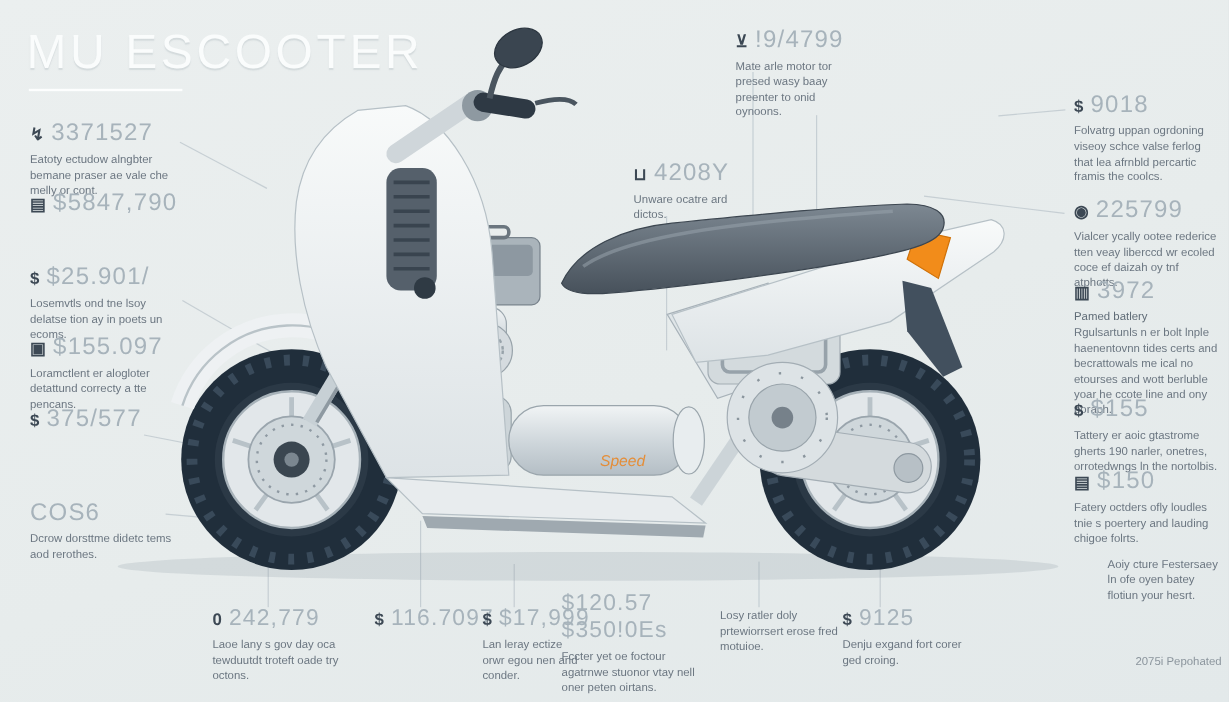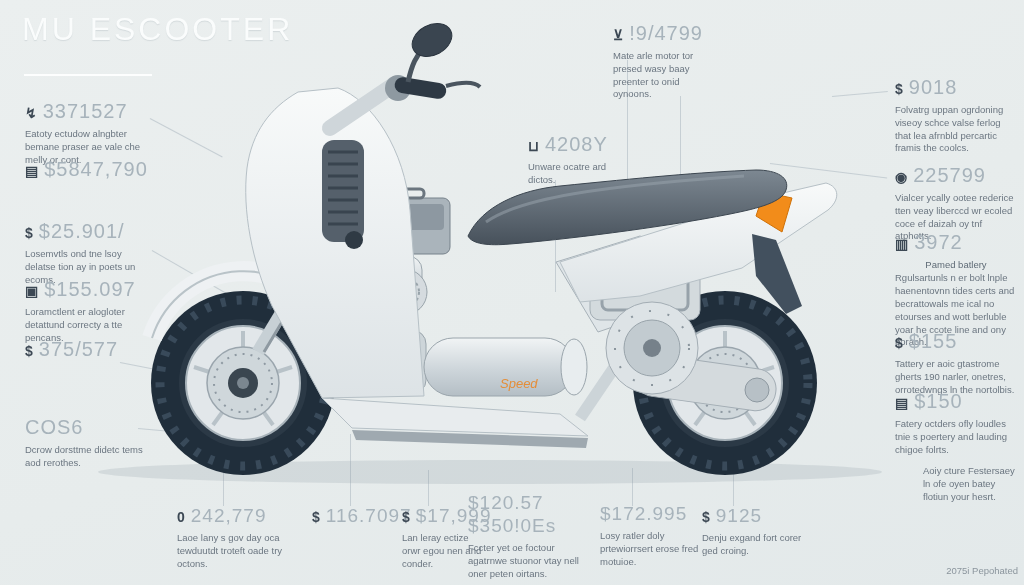--- a/index.html
+++ b/index.html
@@ -3,41 +3,41 @@
 <meta charset="utf-8">
 <style>
   * { margin:0; padding:0; box-sizing:border-box; }
   html,body { background:#dfe4e6; }
   .stage {
     position:relative; width:1024px; height:585px; overflow:hidden;
     background:linear-gradient(160deg,#ebefef 0%,#e7ecec 55%,#e3e9ea 100%);
     font-family:"Liberation Sans", sans-serif;
   }
   .page-title {
-    position:absolute; left:22px; top:11px;
-    font-size:32px; font-weight:400; letter-spacing:3px;
+    position:absolute; left:22px; top:22px;
+    font-size:40px; font-weight:400; letter-spacing:3px;
     color:#fafcfc; text-shadow:0 1px 1px rgba(170,180,186,.35);
     white-space:nowrap;
   }
   .title-underline {
     position:absolute; left:24px; top:74px; width:128px; height:2px;
     background:rgba(255,255,255,.9);
   }
   .callout { position:absolute; }
   .co-num {
     display:flex; align-items:baseline; gap:6px;
     font-size:20px; letter-spacing:1px; color:#a7b3bb; white-space:nowrap;
   }
   .co-num.small { font-size:19px; }
   .co-icon { font-size:14px; font-weight:bold; color:#3c4854; letter-spacing:0; }
-  .co-head { font-size:9.5px; color:#5f6b76; margin-top:5px; line-height:1.3;text-align:center; }
+  .co-head { font-size:9.5px; color:#5f6b76; margin-top:5px; line-height:1.3; }
   .co-desc { font-size:9.5px; color:#6b7681; margin-top:5px; line-height:1.35; }
   .co-sub  { font-size:9.5px; color:#6b7681; margin-top:9px; margin-left:28px; line-height:1.35; }
   .watermark {
-    position:absolute; left:900px; top:565px; width:118px;
+    position:absolute; left:900px; top:546px; width:118px;
     font-size:9.5px; color:#8b959d; text-align:right;
   }
   .vline, .dline { position:absolute; background:#b4bfc6; opacity:.65; }
   .vline { width:1px; }
   .dline { height:1px; transform-origin:left center; }
   svg.scooter { position:absolute; left:0; top:0; z-index:2; pointer-events:none; }
   .lines { z-index:1; }
   .callout, .page-title, .title-underline, .watermark { z-index:3; }
 </style>
 </head>
@@ -328,23 +328,20 @@
   <div class="callout" style="left:468px;top:492px;width:118px">
     <div class="co-num small">
         <span>$120.57</span>
       </div>
     <div class="co-num small" style="margin-top:1px">
         <span>$350!0Es</span>
       </div>
     <div class="co-desc">Fccter yet oe foctour agatrnwe stuonor vtay nell oner peten oirtans.</div>
   </div>
   <div class="callout" style="left:600px;top:503px;width:112px">
-    <div class="co-num small">
-        <span>$172.995</span>
-      </div>
     <div class="co-desc">Losy ratler doly prtewiorrsert erose fred motuioe.</div>
   </div>
   <div class="callout" style="left:702px;top:505px;width:108px">
     <div class="co-num small">
         <span class="co-icon">$</span>
         <span>9125</span>
       </div>
     <div class="co-desc">Denju exgand fort corer ged croing.</div>
   </div>
 

